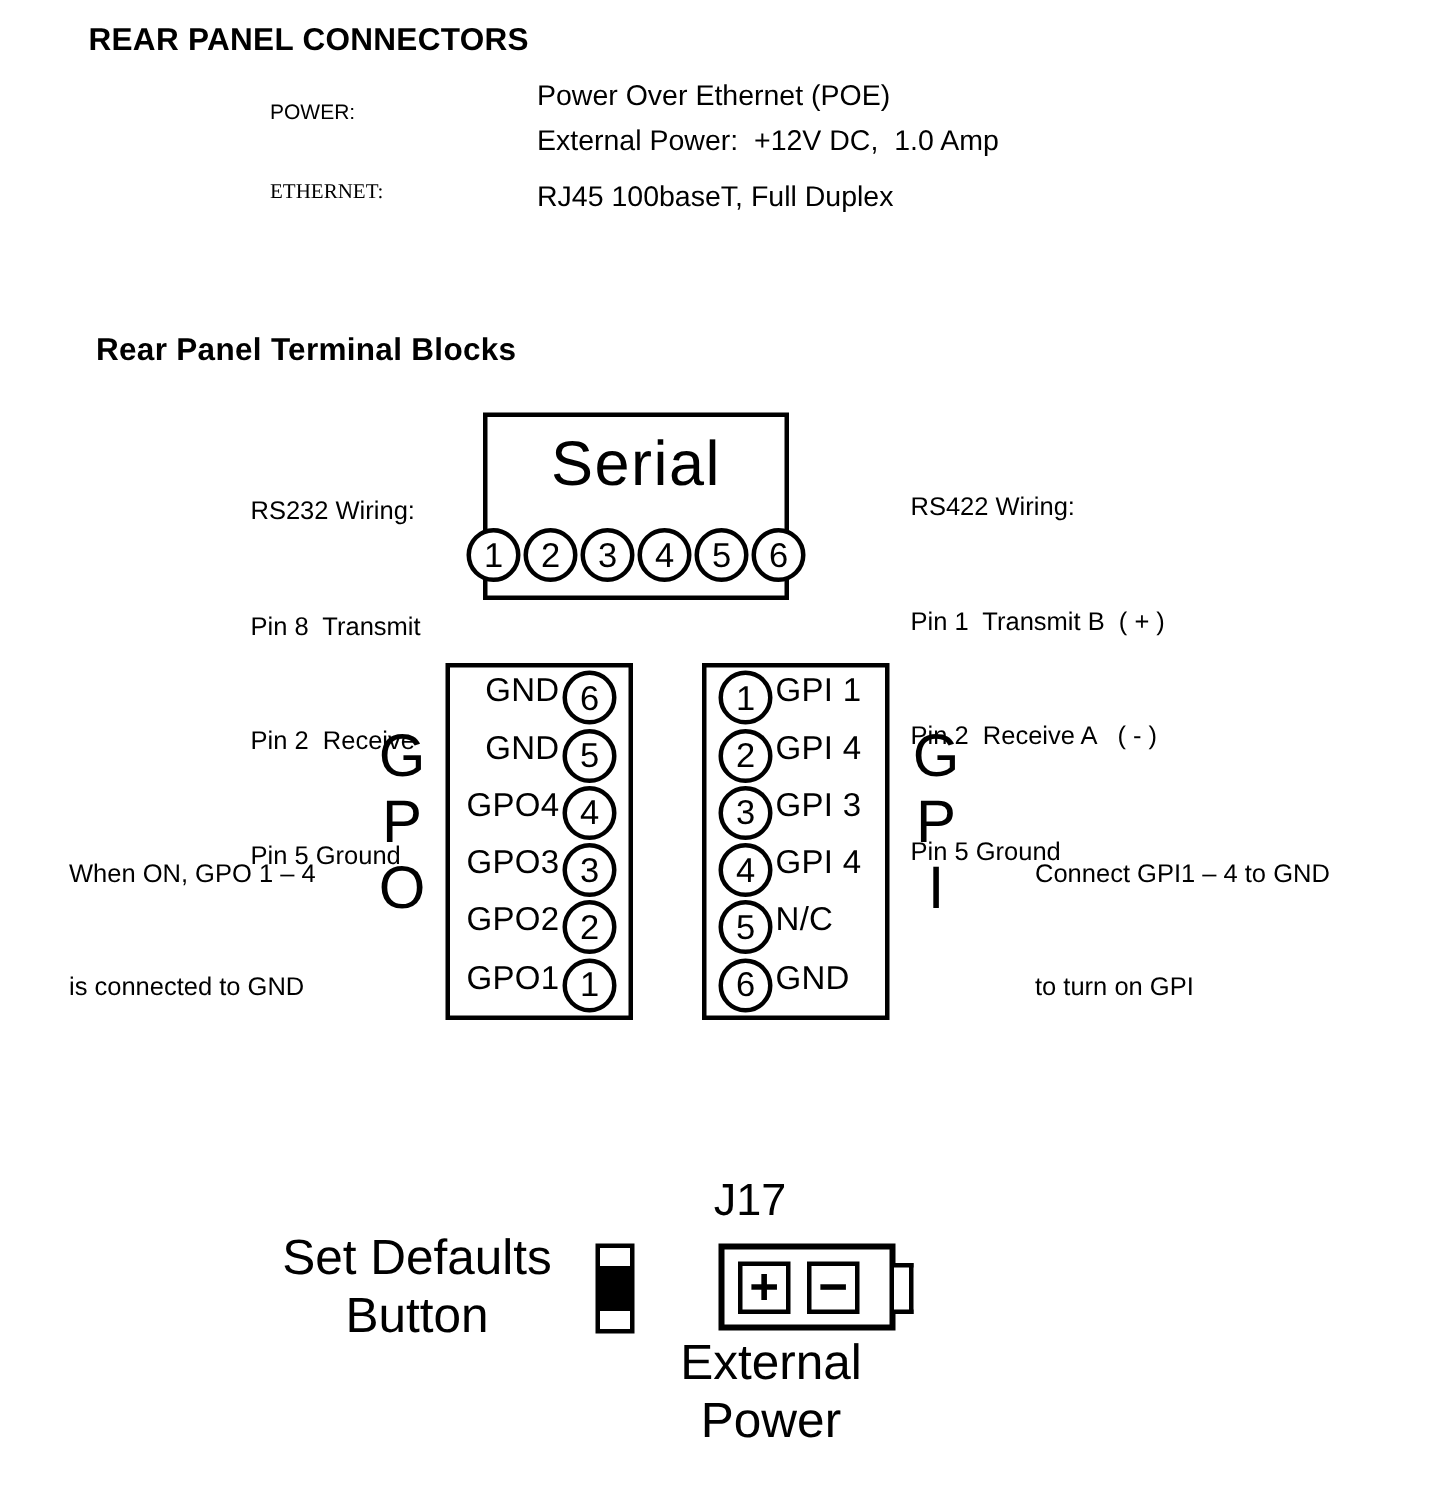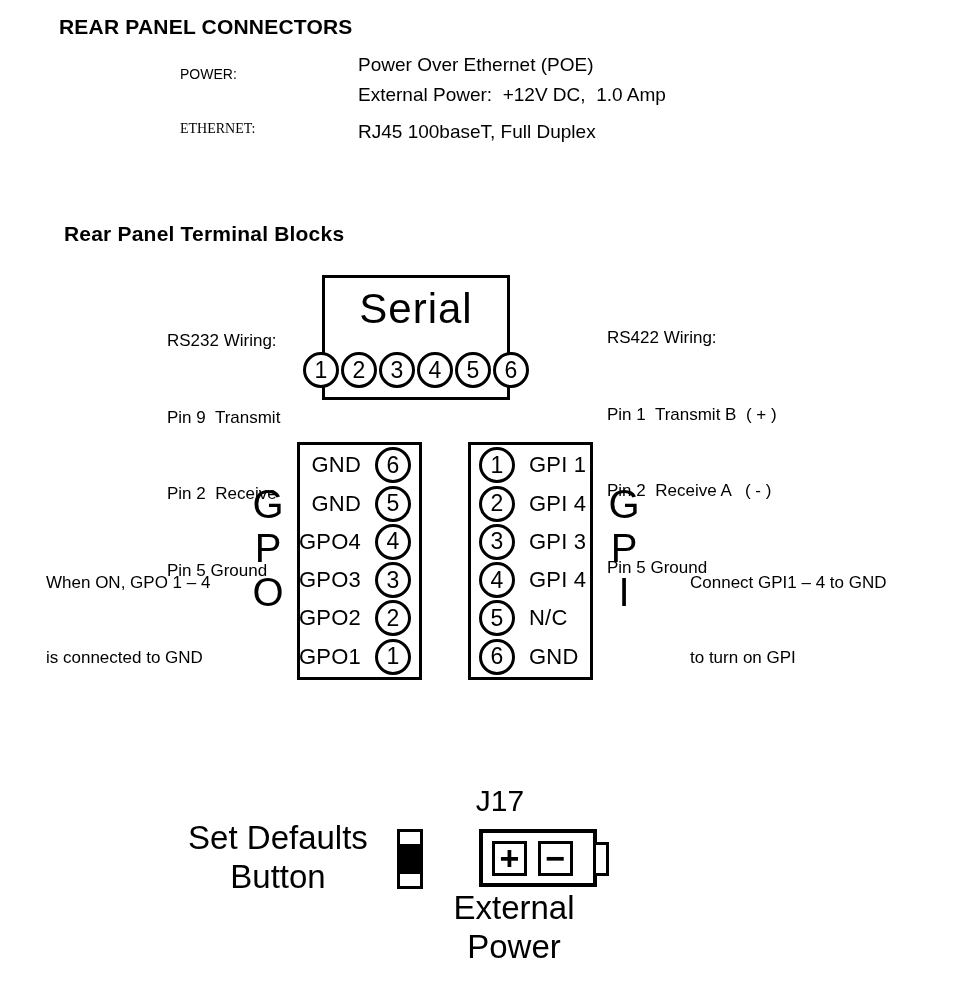--- a/index.html
+++ b/index.html
@@ -15,33 +15,33 @@
   .h1 { font-size:21px; font-weight:bold; letter-spacing:0.2px; }
 
   
   .spec-label { font-size:14px; width:163px; text-align:left; }
   .spec-text  { font-size:19px; white-space:pre; }
 
   
   .wiring { font-size:17px; line-height:25.5px; white-space:pre; }
 
   
-  .serial-box { left:322px; top:275px; width:188px; height:125px; border:3px solid #000; }
+  .serial-box { left:322px; top:275px; width:204px; height:125px; border:3px solid #000; }
   .serial-label { width:100%; text-align:center; font-size:42px; line-height:44px; margin-top:9px; letter-spacing:1px; }
   .pins-row { position:absolute; left:0; right:0; bottom:9px; display:flex; justify-content:center; gap:2px; }
   .pin-circle {
     width:36px; height:36px; border:3px solid #000; border-radius:50%;
     display:flex; align-items:center; justify-content:center;
     font-size:23px; background:#fff; flex:0 0 auto;
   }
 
   
   .tb-box { width:125px; height:238px; border:3px solid #000;
     display:flex; flex-direction:column; justify-content:space-evenly; }
-  .tb-row { display:flex; align-items:center; font-size:22px;gap:12px; }
+  .tb-row { display:flex; align-items:flex-start; font-size:22px; }
   .tb-row.right { justify-content:flex-end; padding-right:8px; }
   .tb-row.left  { justify-content:flex-start; padding-left:8px; }
   .tb-label { white-space:pre; letter-spacing:0.2px; }
   .tb-row.right .tb-label { margin-right:2px; }
   .tb-row.left  .tb-label { margin-left:2px; }
 
   .vletters { font-size:40px; line-height:44px; text-align:center; width:44px; }
 
   .side-note { font-size:17px; line-height:25px; white-space:pre; }
 
@@ -73,21 +73,21 @@
 <div class="abs spec-text" style="left:358px; top:54px;">Power Over Ethernet (POE)</div>
 <div class="abs spec-text" style="left:358px; top:84px;">External Power:  +12V DC,  1.0 Amp</div>
 
 <div class="abs spec-label" style="left:180px; top:121px;font-family:Liberation Serif, serif;">ETHERNET:</div>
 <div class="abs spec-text" style="left:358px; top:121px;">RJ45 100baseT, Full Duplex</div>
 
 <div class="abs h1" style="left:64px; top:222px;">Rear Panel Terminal Blocks</div>
 
 <div class="abs wiring" style="left:167px; top:277px;">
   <div>RS232 Wiring:</div>
-  <div>Pin 9  Transmit</div>
+  <div>Pin 8  Transmit</div>
   <div>Pin 2  Receive</div>
   <div>Pin 5 Ground</div>
 </div>
 
 <div class="abs serial-box">
   <div class="serial-label">Serial</div>
   <div class="pins-row">
     <div class="pin-circle">1</div>
     <div class="pin-circle">2</div>
     <div class="pin-circle">3</div>

